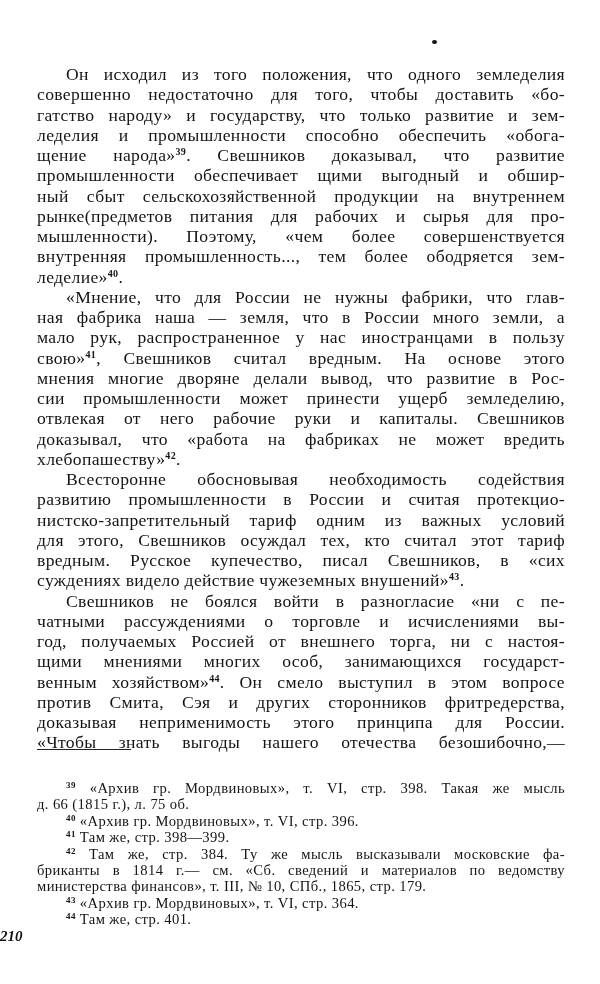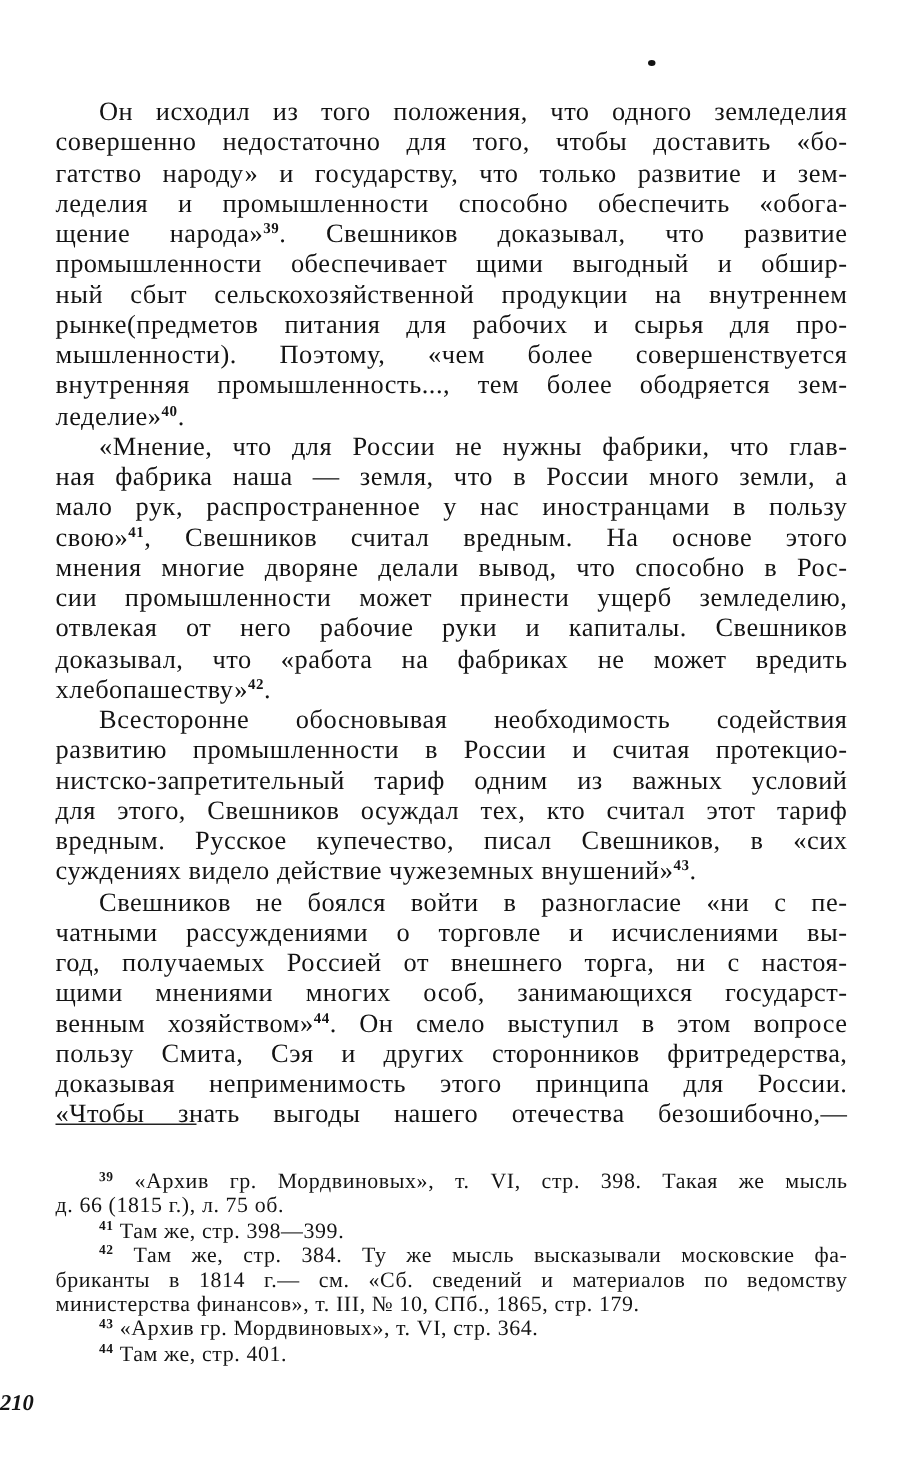--- a/index.html
+++ b/index.html
@@ -44,44 +44,45 @@
       <span class="line"><span>промышленности обеспечивает щими выгодный и обшир-</span></span>
       <span class="line"><span>ный сбыт сельскохозяйственной продукции на внутреннем</span></span>
       <span class="line"><span>рынке(предметов питания для рабочих и сырья для про-</span></span>
       <span class="line"><span>мышленности). Поэтому, «чем более совершенствуется</span></span>
       <span class="line"><span>внутренняя промышленность..., тем более ободряется зем-</span></span>
       <span class="line last"><span>леделие»</span><sup>40</sup><span>.</span></span>
       <span class="line indent"><span>«Мнение, что для России не нужны фабрики, что глав-</span></span>
       <span class="line"><span>ная фабрика наша — земля, что в России много земли, а</span></span>
       <span class="line"><span>мало рук, распространенное у нас иностранцами в пользу</span></span>
       <span class="line"><span>свою»</span><sup>41</sup><span>, Свешников считал вредным. На основе этого</span></span>
-      <span class="line"><span>мнения многие дворяне делали вывод, что способно в Рос-</span></span>
+      <span class="line"><span>мнения многие дворяне делали вывод, что развитие в Рос-</span></span>
       <span class="line"><span>сии промышленности может принести ущерб земледелию,</span></span>
       <span class="line"><span>отвлекая от него рабочие руки и капиталы. Свешников</span></span>
       <span class="line"><span>доказывал, что «работа на фабриках не может вредить</span></span>
       <span class="line last"><span>хлебопашеству»</span><sup>42</sup><span>.</span></span>
       <span class="line indent"><span>Всесторонне обосновывая необходимость содействия</span></span>
       <span class="line"><span>развитию промышленности в России и считая протекцио-</span></span>
       <span class="line"><span>нистско-запретительный тариф одним из важных условий</span></span>
       <span class="line"><span>для этого, Свешников осуждал тех, кто считал этот тариф</span></span>
       <span class="line"><span>вредным. Русское купечество, писал Свешников, в «сих</span></span>
       <span class="line last"><span>суждениях видело действие чужеземных внушений»</span><sup>43</sup><span>.</span></span>
       <span class="line indent"><span>Свешников не боялся войти в разногласие «ни с пе-</span></span>
       <span class="line"><span>чатными рассуждениями о торговле и исчислениями вы-</span></span>
       <span class="line"><span>год, получаемых Россией от внешнего торга, ни с настоя-</span></span>
       <span class="line"><span>щими мнениями многих особ, занимающихся государст-</span></span>
       <span class="line"><span>венным хозяйством»</span><sup>44</sup><span>. Он смело выступил в этом вопросе</span></span>
-      <span class="line"><span>пользу Смита, Сэя и других сторонников фритредерства,</span></span>
+      <span class="line"><span>против Смита, Сэя и других сторонников фритредерства,</span></span>
       <span class="line"><span>доказывая неприменимость этого принципа для России.</span></span>
       <span class="line"><span>«Чтобы знать выгоды нашего отечества безошибочно,—</span></span>
     </div>
   <div class="rule"></div>
   <div class="notes" id="notes">
       <span class="line indent"><sup>39</sup><span> «Архив гр. Мордвиновых», т. VI, стр. 398. Такая же мысль</span></span>
       <span class="line last"><span>д. 66 (1815 г.), л. 75 об.</span></span>
+      <span class="line indent last"><sup>40</sup><span> «Архив гр. Мордвиновых», т. VI, стр. 396.</span></span>
       <span class="line indent last"><sup>41</sup><span> Там же, стр. 398—399.</span></span>
       <span class="line indent"><sup>42</sup><span> Там же, стр. 384. Ту же мысль высказывали московские фа-</span></span>
       <span class="line"><span>бриканты в 1814 г.— см. «Сб. сведений и материалов по ведомству</span></span>
       <span class="line last"><span>министерства финансов», т. III, № 10, СПб., 1865, стр. 179.</span></span>
       <span class="line indent last"><sup>43</sup><span> «Архив гр. Мордвиновых», т. VI, стр. 364.</span></span>
       <span class="line indent last"><sup>44</sup><span> Там же, стр. 401.</span></span>
     </div>
   <div class="page-number">210</div>
 </div>
 

